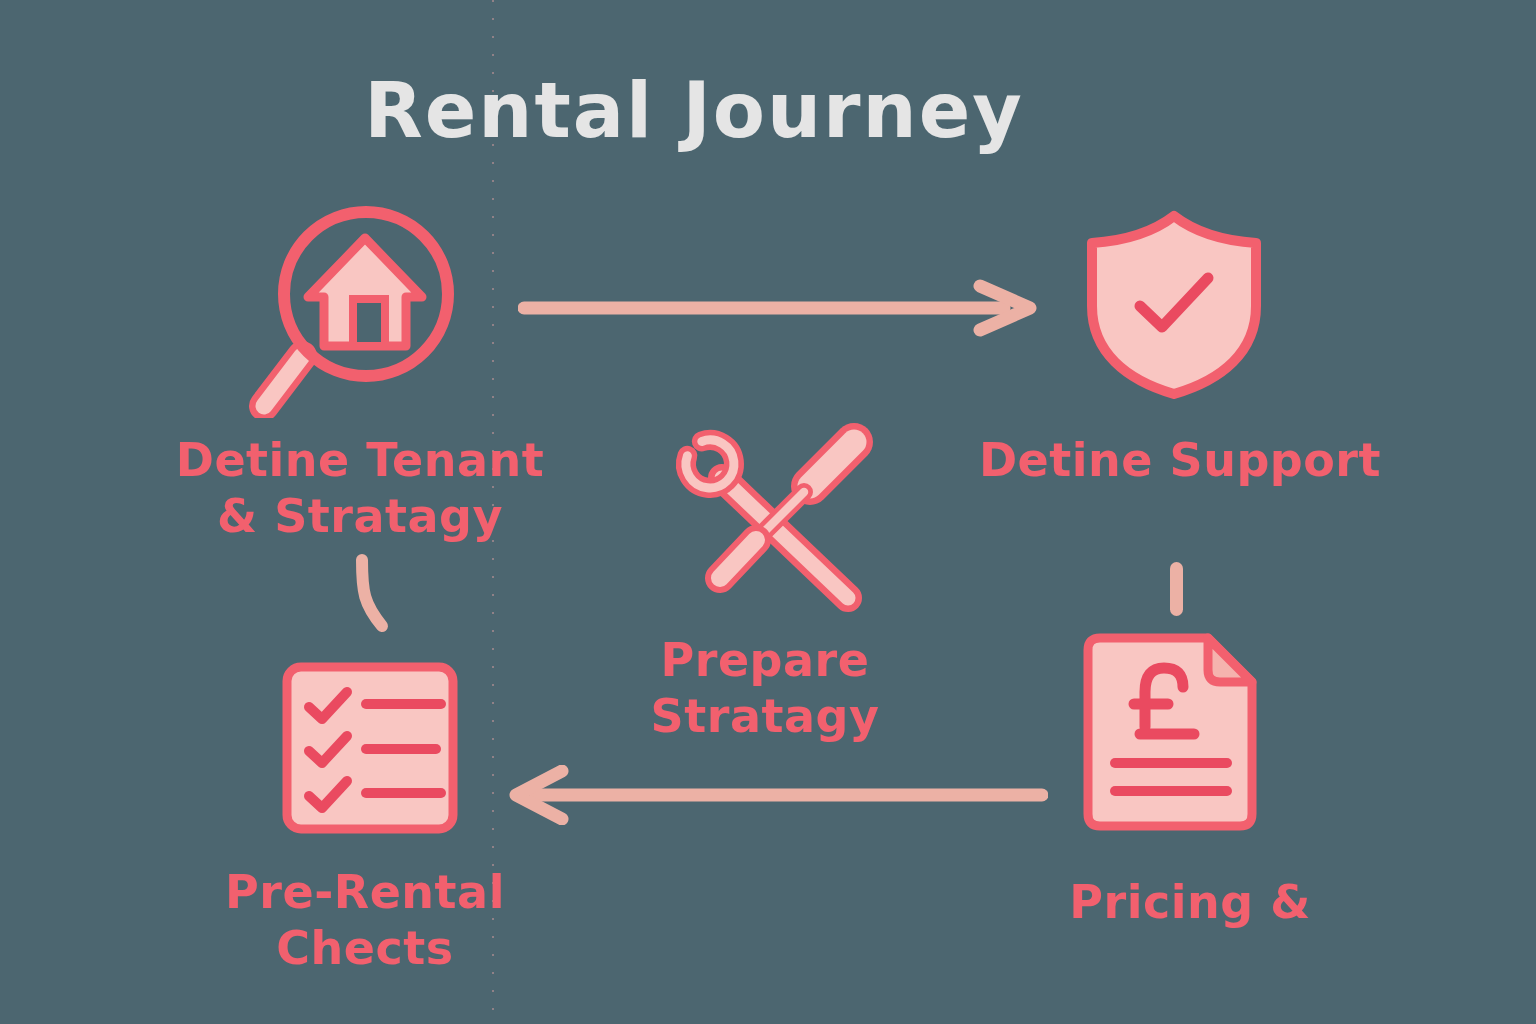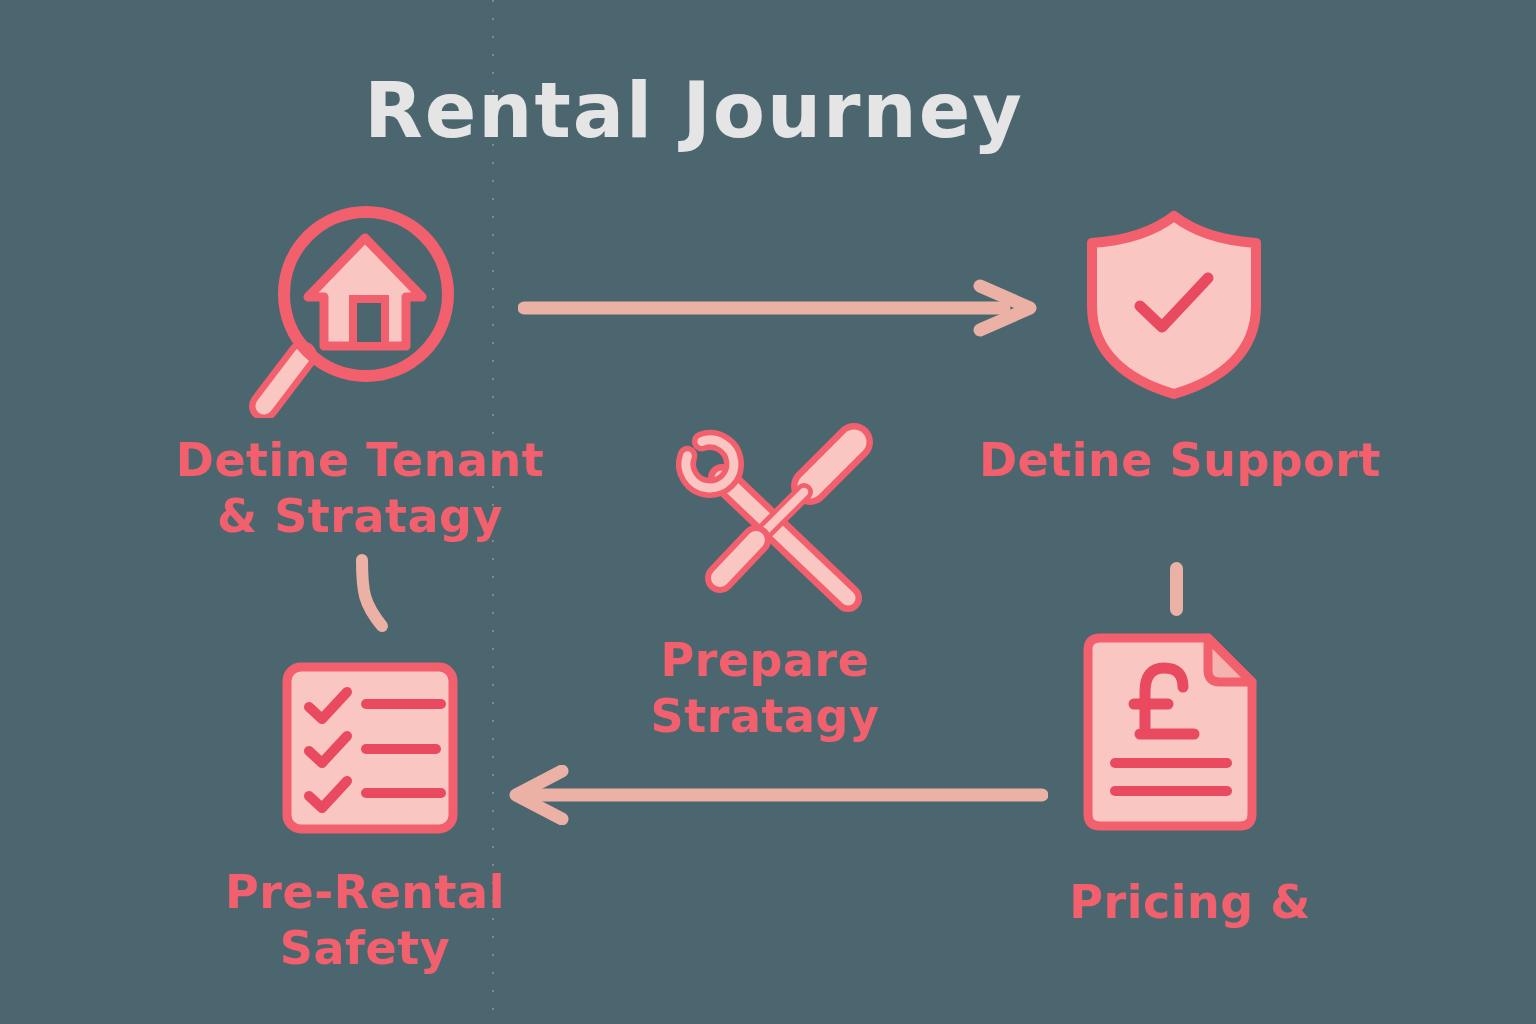--- a/index.html
+++ b/index.html
@@ -118,21 +118,21 @@
     <rect x="6" y="6" width="166" height="162" rx="14" fill="#f9c6c2" stroke="#f2606e" stroke-width="9"></rect>
     <polyline points="28,46 41,58 66,31" fill="none" stroke="#ea4a60" stroke-width="10" stroke-linecap="round" stroke-linejoin="round"></polyline>
     <polyline points="28,90 41,102 66,75" fill="none" stroke="#ea4a60" stroke-width="10" stroke-linecap="round" stroke-linejoin="round"></polyline>
     <polyline points="28,135 41,147 66,120" fill="none" stroke="#ea4a60" stroke-width="10" stroke-linecap="round" stroke-linejoin="round"></polyline>
     <line x1="85" y1="43" x2="160" y2="43" stroke="#ea4a60" stroke-width="10" stroke-linecap="round"></line>
     <line x1="85" y1="88" x2="155" y2="88" stroke="#ea4a60" stroke-width="10" stroke-linecap="round"></line>
     <line x1="85" y1="132" x2="160" y2="132" stroke="#ea4a60" stroke-width="10" stroke-linecap="round"></line>
   </svg>
   <div class="node-label pos-lbl-checks">
     <div>Pre-Rental</div>
-    <div>Safety</div>
+    <div>Chects</div>
   </div>
 
   <svg class="node-icon pos-icon-pricing" viewBox="0 0 182 202">
     <path d="M22,8 L130,8 L174,52 L174,184 Q174,196 162,196 L22,196 Q10,196 10,184 L10,20 Q10,8 22,8 Z" fill="#f9c6c2" stroke="#f2606e" stroke-width="9" stroke-linejoin="round"></path>
     <path d="M130,8 L130,40 Q130,52 142,52 L174,52 Z" fill="#f5b3ae" stroke="#f2606e" stroke-width="9" stroke-linejoin="round"></path>
     <path d="M67,97 L67,62 Q67,38 86,38 Q105,38 105,57" fill="none" stroke="#ea4a60" stroke-width="11" stroke-linecap="round"></path>
     <line x1="56" y1="74" x2="90" y2="74" stroke="#ea4a60" stroke-width="11" stroke-linecap="round"></line>
     <line x1="62" y1="104" x2="116" y2="104" stroke="#ea4a60" stroke-width="11" stroke-linecap="round"></line>
     <line x1="37" y1="133" x2="149" y2="133" stroke="#ea4a60" stroke-width="10" stroke-linecap="round"></line>
     <line x1="37" y1="161" x2="149" y2="161" stroke="#ea4a60" stroke-width="10" stroke-linecap="round"></line>

